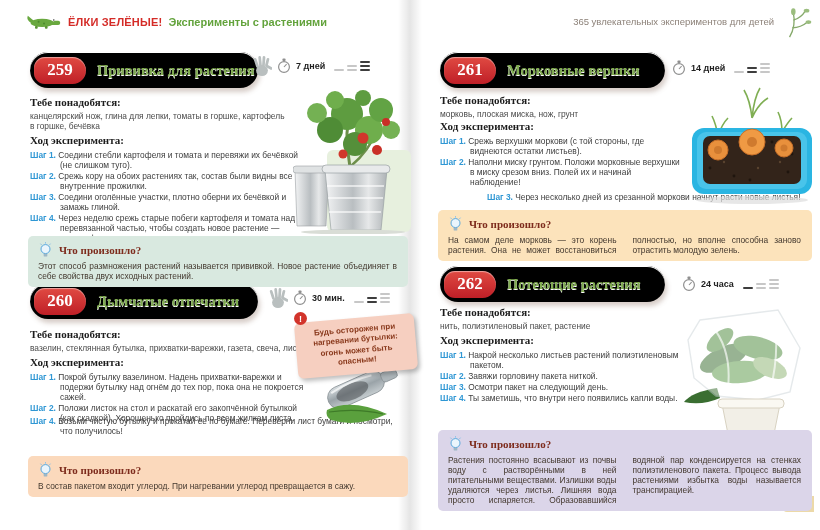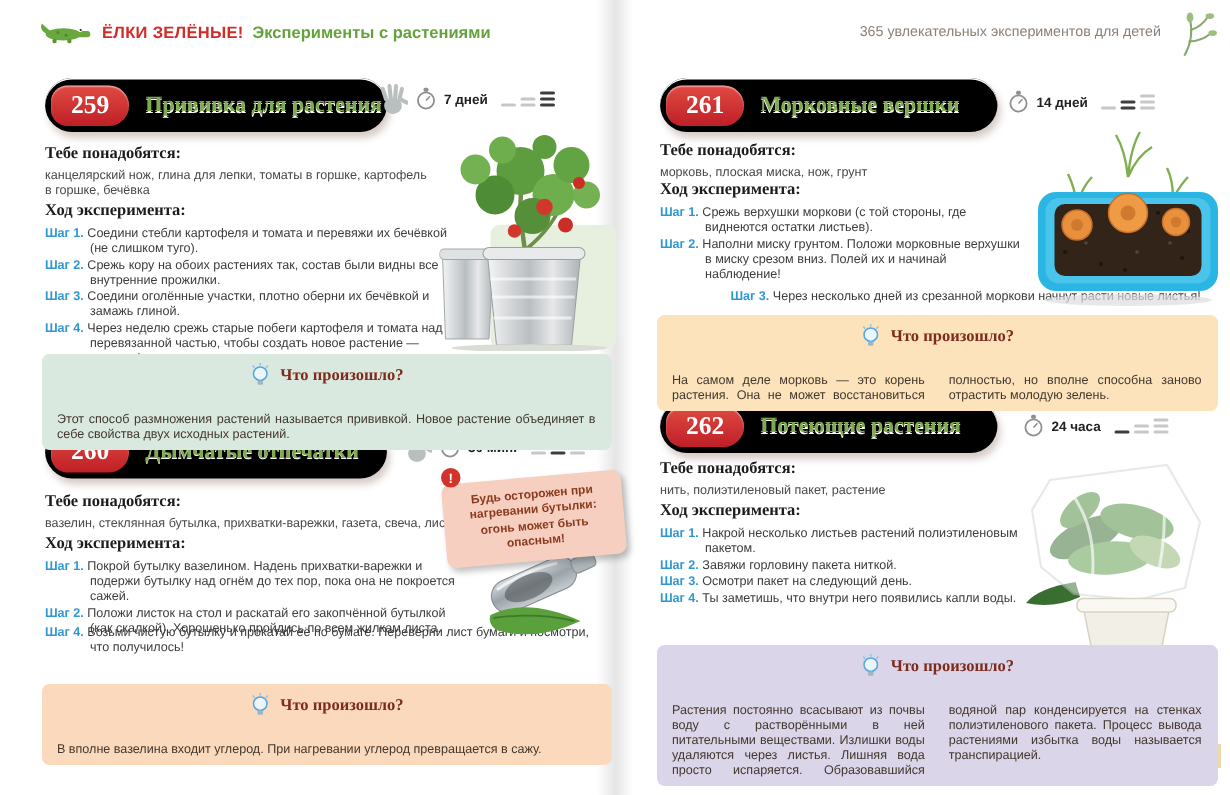--- a/index.html
+++ b/index.html
@@ -41,22 +41,22 @@
   .mat{position:absolute;font-size:8.4px;line-height:10px;color:#4a4a4a;}
   .steps{position:absolute;font-size:8.4px;line-height:10px;}
   .step{padding-left:30px;text-indent:-30px;margin-bottom:1px;}
   .step-label{color:#2f97d4;font-weight:bold;}
 
   
   .result-box{position:absolute;border-radius:5px;padding:5px 11px 6px 10px;box-sizing:border-box;z-index:2;}
   .rb-green{background:#d9e9e0;} .rb-peach{background:#fbd9bc;}
   .rb-yellow{background:#fce3bb;} .rb-lav{background:#dbd5e9;}
   .result-head{display:flex;align-items:center;gap:6px;font-family:"Liberation Serif",serif;
-               font-weight:bold;font-size:11px;color:#7d2b1c;justify-content:center;}
-  .result-body{font-size:8.4px;line-height:10px;color:#43382e;text-align:justify;margin-top:16px;}
+               font-weight:bold;font-size:11px;color:#7d2b1c;}
+  .result-body{font-size:8.4px;line-height:10px;color:#43382e;text-align:justify;margin-top:3px;}
   .cols{column-count:2;column-gap:16px;}
 
   
   .warn-note{position:absolute;width:104px;padding:7px 8px;background:#f6cfc0;border-radius:6px;
              transform:rotate(-5deg);box-shadow:2px 3px 4px rgba(0,0,0,.25);
              font-size:8px;font-weight:bold;color:#8a3a1d;text-align:center;line-height:1.3;z-index:3;}
   .warn-dot{position:absolute;width:13px;height:13px;border-radius:50%;background:#d2342b;color:#fff;
             font-size:9px;font-weight:bold;display:flex;align-items:center;justify-content:center;z-index:4;}
 
   
@@ -271,21 +271,21 @@
       <div class="result-head">
         <span>
           <svg width="15" height="17" viewBox="0 0 18 20">
             <path d="M9,1 L9,3 M3,3 L4.5,4.8 M15,3 L13.5,4.8" stroke="#8fc3e8" stroke-width="1.2"></path>
             <circle cx="9" cy="9.5" r="5.4" fill="#eaf5fc" stroke="#57a7dd" stroke-width="1.2"></circle>
             <rect x="6.8" y="15" width="4.4" height="3.4" rx="1" fill="#9db7c6"></rect>
           </svg>
         </span>
         <span>Что произошло?</span>
       </div>
-      <div class="result-body">В вполне вазелина входит углерод. При нагревании углерод превращается в сажу.</div>
+      <div class="result-body">В состав пакетом входит углерод. При нагревании углерод превращается в сажу.</div>
     </div>
 
     <div class="pagenum pagenum-left" style="left:6px;top:498px;">168</div>
   </div>
 
   <div class="page" id="page-right">
 
     <div class="hdr" style="right:46px;top:16px;">
       <span class="hdr-right-text">365 увлекательных экспериментов для детей</span>
     </div>

